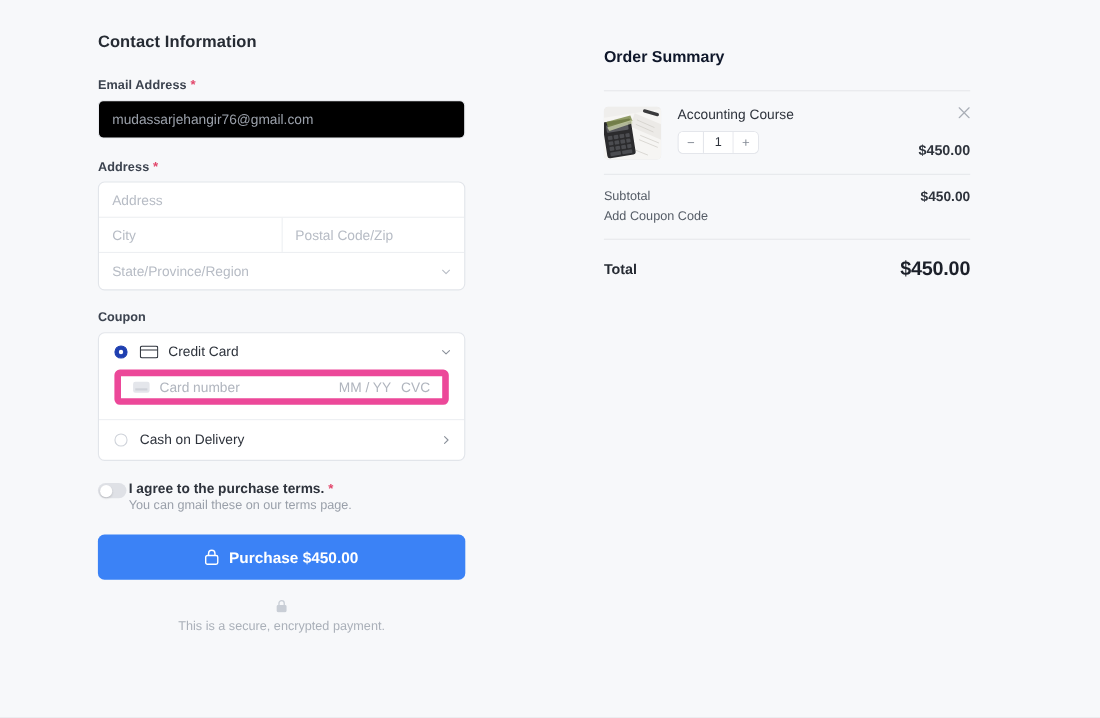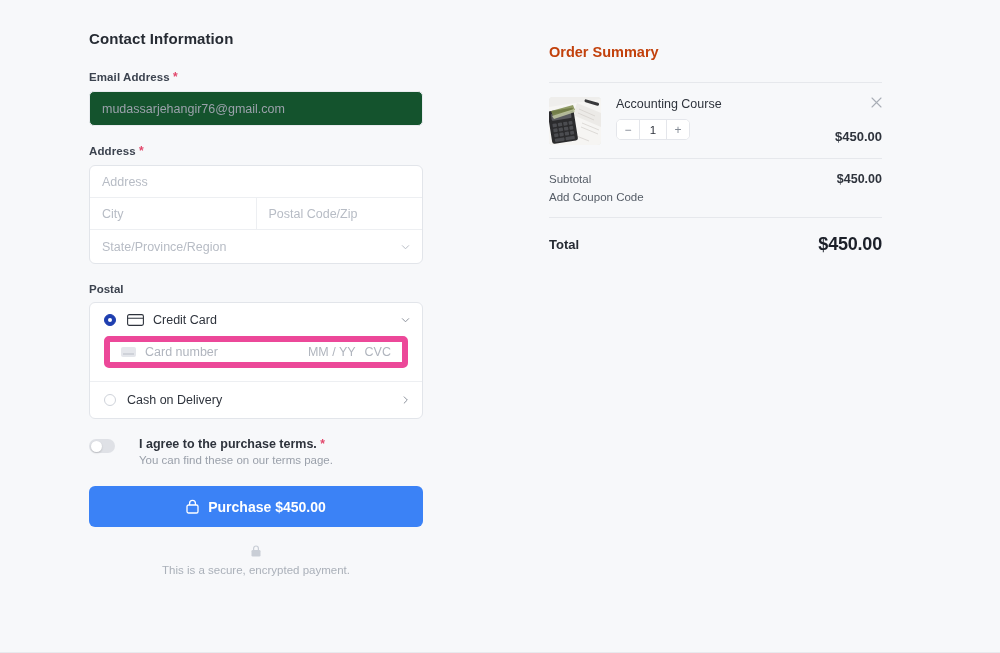--- a/index.html
+++ b/index.html
@@ -23,21 +23,21 @@
     font-size: 15px; font-weight: bold; color: #262b33;
     letter-spacing: .1px; margin-bottom: 23px;
   }
   .field-label {
     font-size: 11.5px; font-weight: bold; color: #3c434f;
     margin-bottom: 7px; letter-spacing: .1px;
   }
   .req { color: #e2476b; font-size: 12px; font-weight: bold; }
 
   .email-input {
-    height: 35px; width: 100%; background: #14532d;
+    height: 35px; width: 100%; background: #000000;
     border: 1px solid #e9ebef; border-radius: 5px;
     display: flex; align-items: center; padding: 0 12px;
     font-size: 12.5px; color: #9ba1ab;
   }
 
   
   .addr-box {
     width: 100%; border: 1px solid #e2e5ea; border-radius: 6px;
     background: #fff; overflow: hidden;
   }
@@ -102,39 +102,39 @@
   .terms { display: flex; align-items: flex-start; margin-top: 18px; }
   .toggle {
     width: 26px; height: 14px; border-radius: 8px; background: #dfe1e6;
     flex: none; position: relative; margin-top: 2px;
   }
   .toggle i {
     position: absolute; left: 1.5px; top: 1.5px; width: 11px; height: 11px;
     border-radius: 50%; background: #fff; display: block;
     box-shadow: 0 1px 2px rgba(0,0,0,.18);
   }
-  .terms-txt { margin-left: 24px; }
+  .terms-txt { margin-left: 2px; }
   .terms-main { font-size: 12.5px; color: #2e333c; font-weight: bold; }
   .terms-sub { font-size: 11.5px; color: #9aa0aa; margin-top: 3px; }
 
   .buy-btn {
     margin-top: 20px; width: 100%; height: 41px; background: #3b82f6;
     border: none; border-radius: 6px; color: #fff;
     font-size: 14px; font-weight: bold; font-family: inherit;
     display: flex; align-items: center; justify-content: center;
     gap: 9px; cursor: pointer;
   }
   .secure {
     margin-top: 18px; display: flex; align-items: center; justify-content: center;
     gap: 7px; font-size: 11.5px; color: #aab0b9; flex-direction: column;
   }
 
   
   .right { position: absolute; left: 549px; top: 44px; width: 333px; }
-  .sum-title { font-size: 14.5px; font-weight: bold; color: #c2410c; margin-bottom: 22px; }
+  .sum-title { font-size: 14.5px; font-weight: bold; color: #0f172a; margin-bottom: 22px; }
   .hr { height: 1px; background: #e6e8ec; }
 
   .item { display: flex; padding: 14px 0 13px 0; position: relative; }
   .thumb {
     width: 52px; height: 48px; border-radius: 4px; flex: none;
     overflow: hidden; background: #e9e9e7;
   }
   .item-mid { margin-left: 15px; flex: 1; }
   .item-name { font-size: 12.5px; color: #2e333c; margin-bottom: 8px; }
   .stepper {
@@ -200,21 +200,21 @@
         <div class="addr-cell divider">Postal Code/Zip</div>
       </div>
       <div class="addr-row tall">
         <div class="addr-cell">State/Province/Region</div>
         <svg class="chev" viewBox="0 0 10 10">
           <path d="M1.5 3.5 L5 7 L8.5 3.5" fill="none" stroke="#b7bcc5" stroke-width="1.1" stroke-linecap="round" stroke-linejoin="round"></path>
         </svg>
       </div>
     </div>
 
-    <div class="pay-label" style="margin-top:19px">Postal</div>
+    <div class="pay-label" style="margin-top:19px">Coupon</div>
 
     <div class="pay-box">
 
       <div class="pay-method">
         <span class="radio on">
             <i></i>
           </span>
         <svg class="card-ico" width="17" height="12" viewBox="0 0 17 12">
           <rect x="0.6" y="0.6" width="15.8" height="10.8" rx="1.6" fill="none" stroke="#2e333c" stroke-width="1.1"></rect>
           <path d="M0.8 4.2 H16.2" stroke="#2e333c" stroke-width="1.1"></path>
@@ -247,21 +247,21 @@
 
     <div class="terms">
       <span class="toggle">
           <i></i>
         </span>
       <div class="terms-txt">
         <div class="terms-main">
           <span>I agree to the purchase terms.</span>
           <span class="req">*</span>
         </div>
-        <div class="terms-sub">You can find these on our terms page.</div>
+        <div class="terms-sub">You can gmail these on our terms page.</div>
       </div>
     </div>
 
     <button class="buy-btn">
       <svg width="13" height="15" viewBox="0 0 13 15">
         <rect x="1" y="6" width="11" height="8" rx="1.6" fill="none" stroke="#fff" stroke-width="1.3"></rect>
         <path d="M3.6 6 V4.2 a2.9 2.9 0 0 1 5.8 0 V6" fill="none" stroke="#fff" stroke-width="1.3"></path>
       </svg>
       <span>Purchase $450.00</span>
     </button>

